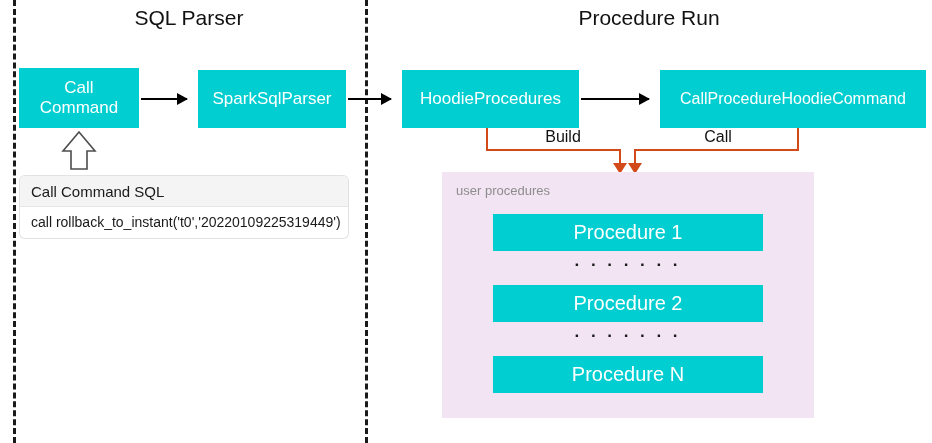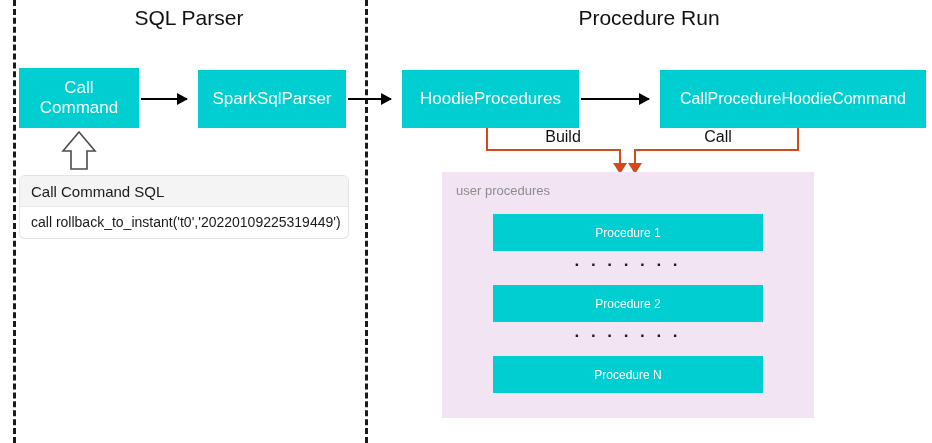--- a/index.html
+++ b/index.html
@@ -171,21 +171,21 @@
   .procedure-box {
     position: absolute;
     left: 51px;
     width: 270px;
     height: 37px;
     background: #00CED1;
     color: #ffffff;
     display: flex;
     align-items: center;
     justify-content: center;
-    font-size: 12px;
+    font-size: 20px;
     box-sizing: border-box;
   }
   #procedure-box-0 { top: 42px; }
   #procedure-box-1 { top: 113px; }
   #procedure-box-2 { top: 184px; }
 
   .ellipsis-row {
     position: absolute;
     left: 51px;
     width: 270px;

